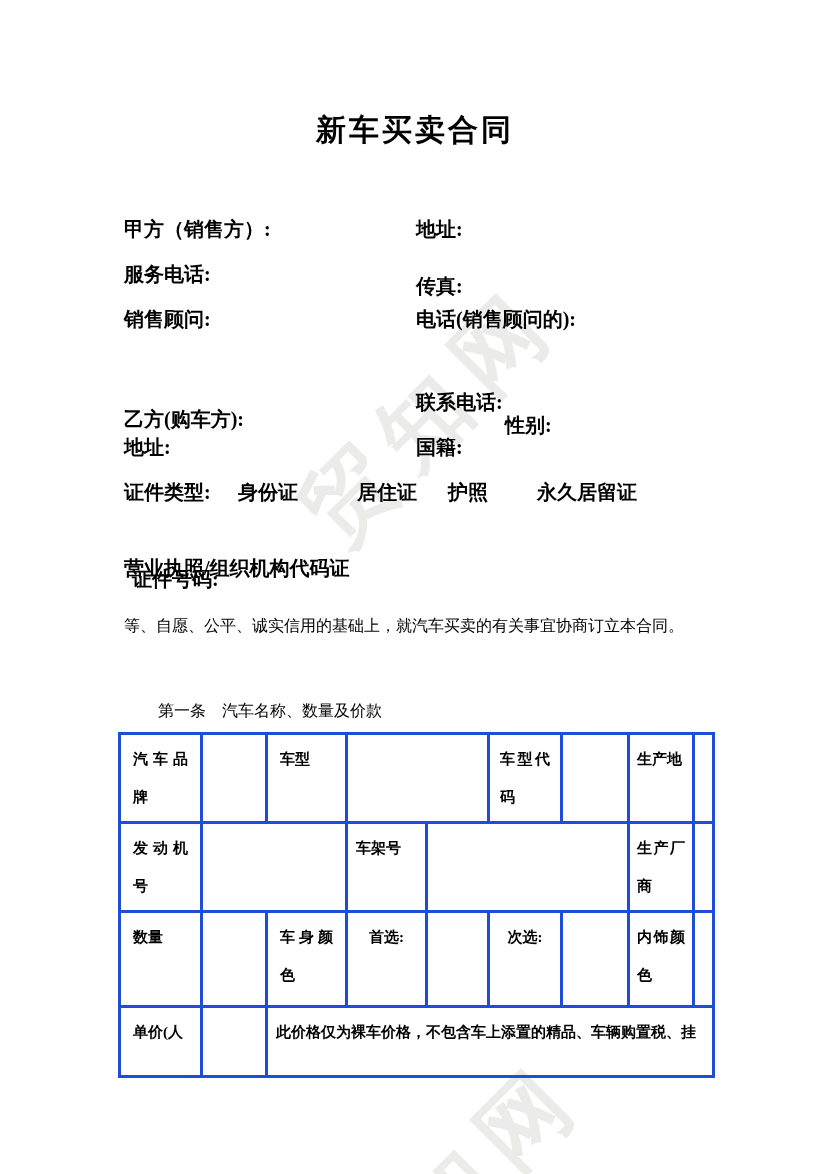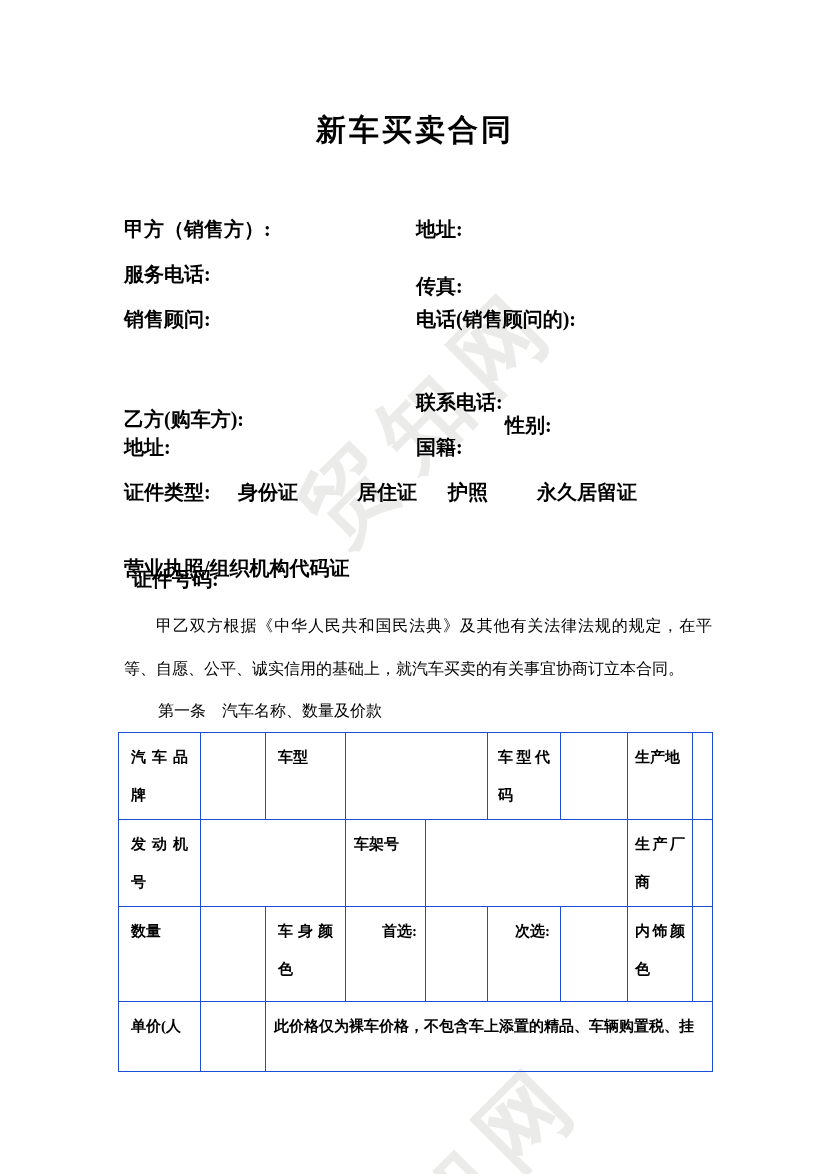--- a/index.html
+++ b/index.html
@@ -78,36 +78,36 @@
     position: absolute;
     z-index: 1;
     left: 118px;
     top: 732px;
     width: 594px;
     border-collapse: collapse;
     table-layout: fixed;
     font-size: 15px;
   }
   .car-table td {
-    border: 1px solid #1d4ed8;
+    border: 3px solid #1d4ed8;
     vertical-align: top;
     padding: 5px 8px;
     line-height: 38px;
     font-weight: 600;
     overflow: hidden;
   }
   .car-table td.lbl-cell {
     text-align: justify;
     word-break: break-all;
   }
   .car-table td.c1 { padding-left: 12px; padding-right: 12px; }
   .car-table td.c3 { padding-left: 12px; padding-right: 12px; }
   .car-table td.c6 { padding-left: 10px; padding-right: 10px; }
   .car-table td.c8 { padding-left: 7px;  padding-right: 7px;  }
-  .car-table td.choice-cell { text-align: right; word-break: keep-all; }
+  .car-table td.choice-cell { text-align: center; word-break: keep-all; }
   .car-table td.note-cell { text-align: left; word-break: break-all; white-space: nowrap; }
 </style>
 </head>
 <body>
 
 <div class="page">
 
   <div class="watermark wm-center">贸知网</div>
   <div class="watermark wm-bottom">贸知网</div>
 
@@ -132,21 +132,20 @@
   <span class="lbl" style="left:124px; top:481px;">证件类型:</span>
   <span class="lbl" style="left:238px; top:481px;">身份证</span>
   <span class="lbl" style="left:357px; top:481px;">居住证</span>
   <span class="lbl" style="left:448px; top:481px;">护照</span>
   <span class="lbl" style="left:537px; top:481px;">永久居留证</span>
 
   <span class="lbl" style="left:124px; top:526px;margin-top:31px;">营业执照/组织机构代码证</span>
   <span class="lbl" style="left:124px; top:568px;margin-left:8px;">证件号码:</span>
 
   <div class="preamble">
-    <div class="line1">甲乙双方根据《中华人民共和国民法典》及其他有关法律法规的规定，在平</div>
     <div class="line2">等、自愿、公平、诚实信用的基础上，就汽车买卖的有关事宜协商订立本合同。</div>
   </div>
 
   <div class="article-heading">第一条　汽车名称、数量及价款</div>
 
   <table class="car-table">
     <colgroup>
       <col style="width:82px">
         <col style="width:65px">
         <col style="width:80px">

